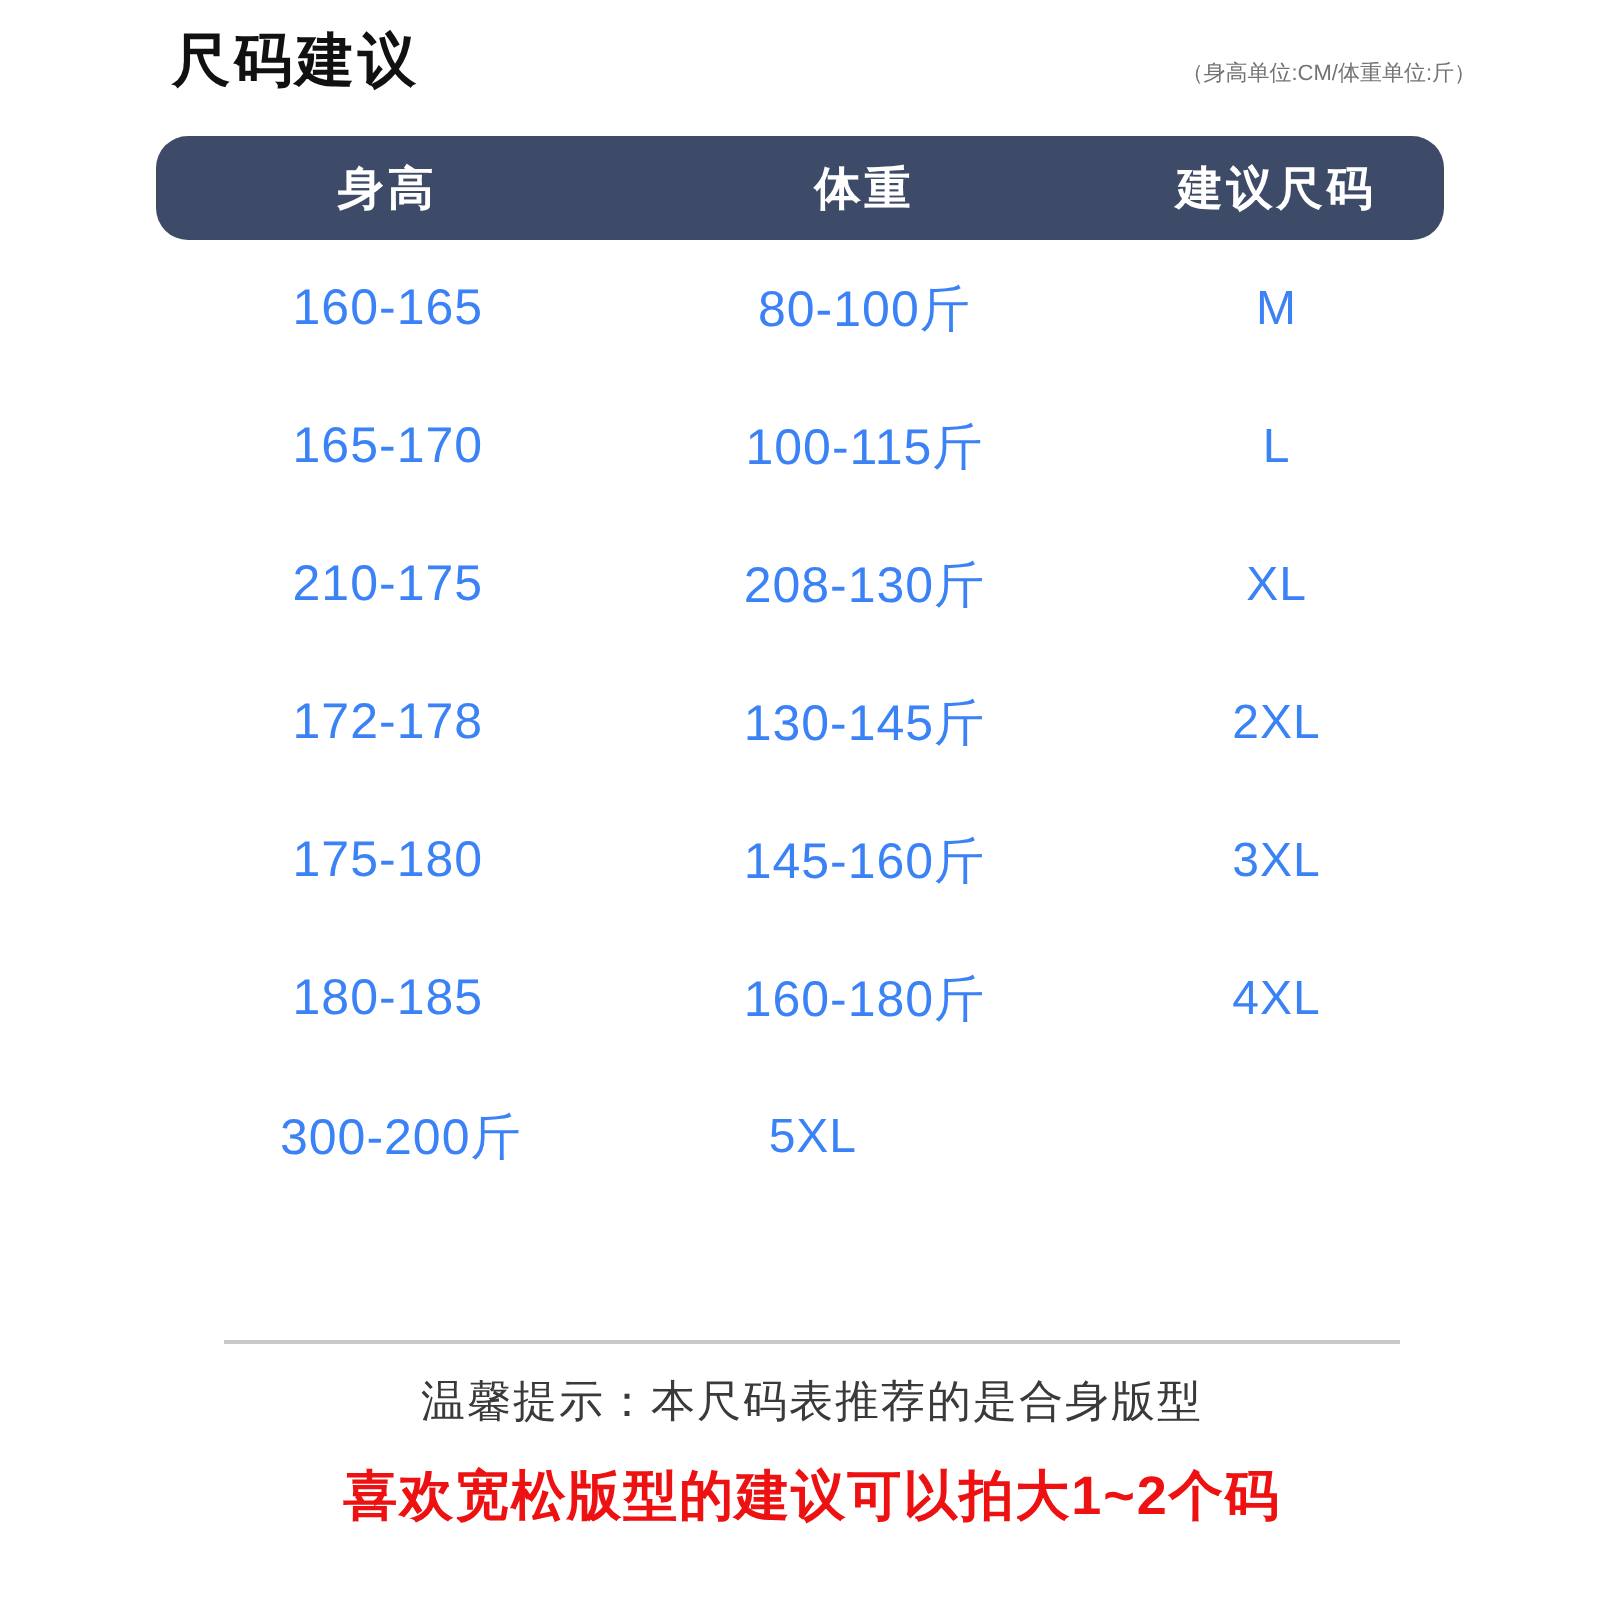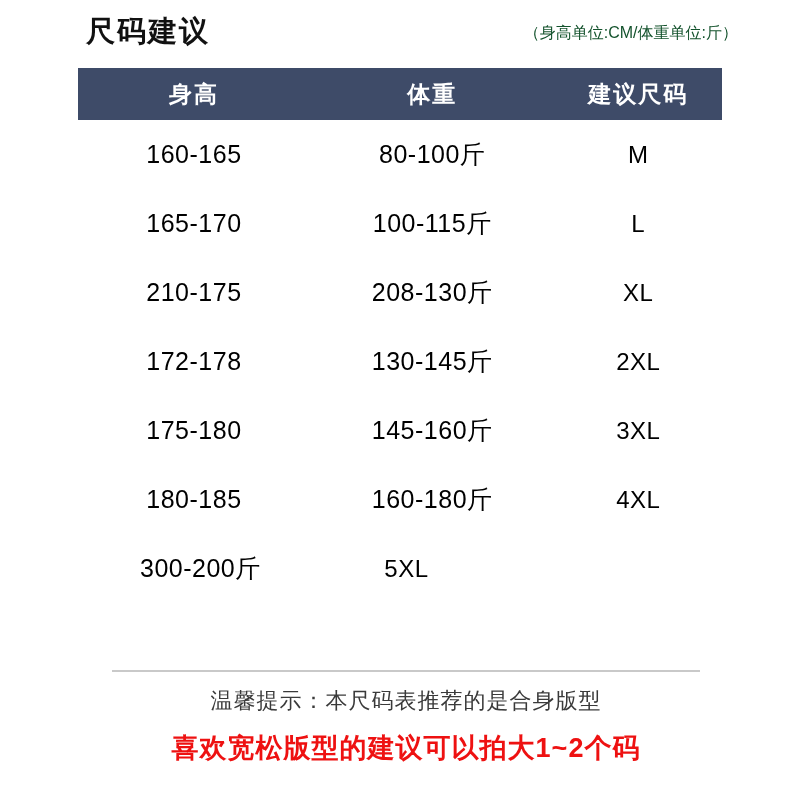--- a/index.html
+++ b/index.html
@@ -30,55 +30,55 @@
   }
   .title {
     font-size: 29px;
     font-weight: bold;
     letter-spacing: 2px;
     color: #111111;
     line-height: 1;
   }
   .units {
     margin-left: auto;
-    font-size: 16px;
-    color: #14532d;
+    font-size: 11px;
+    color: #737373;
     padding-bottom: 2px;
     white-space: nowrap;
   }
   .table-wrap {
     margin: 22px 78px 0 78px;
   }
   .table-head {
     background: #3e4b68;
     color: #ffffff;
     display: flex;
     align-items: center;
     height: 52px;
-    border-radius: 0;
+    border-radius: 16px;
   }
   .table-head .cell {
     font-size: 23px;
     font-weight: bold;
     letter-spacing: 2px;
     text-align: center;
   }
   .col1 { width: 36%; }
   .col2 { width: 38%; }
   .col3 { width: 26%; }
 
   .row {
     display: flex;
     align-items: center;
     height: 69px;
   }
   .row .cell {
     font-size: 25px;
     text-align: center;
-    color: #000000;
+    color: #3b82f6;
     letter-spacing: 0.5px;
   }
   .row .cell.size {
     font-size: 24px;
   }
   .footer {
     position: absolute;
     left: 0;
     right: 0;
     bottom: 0;

